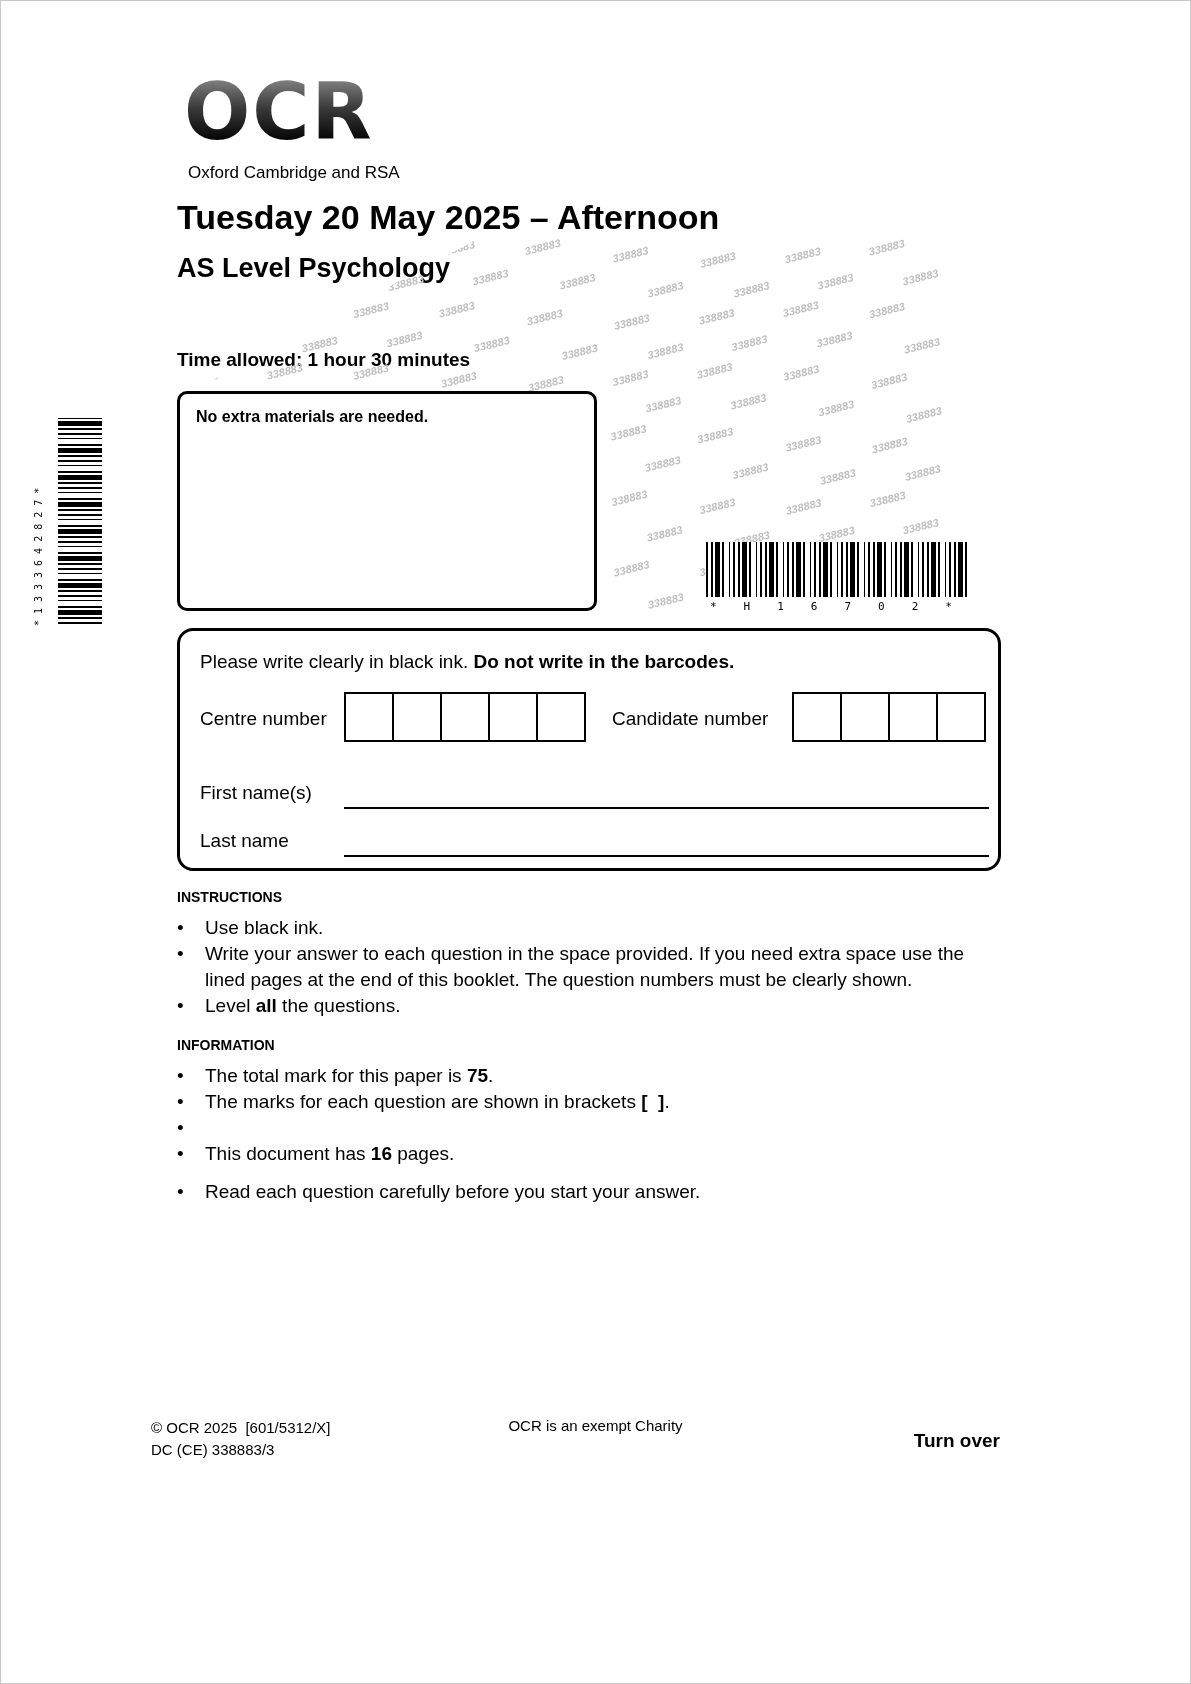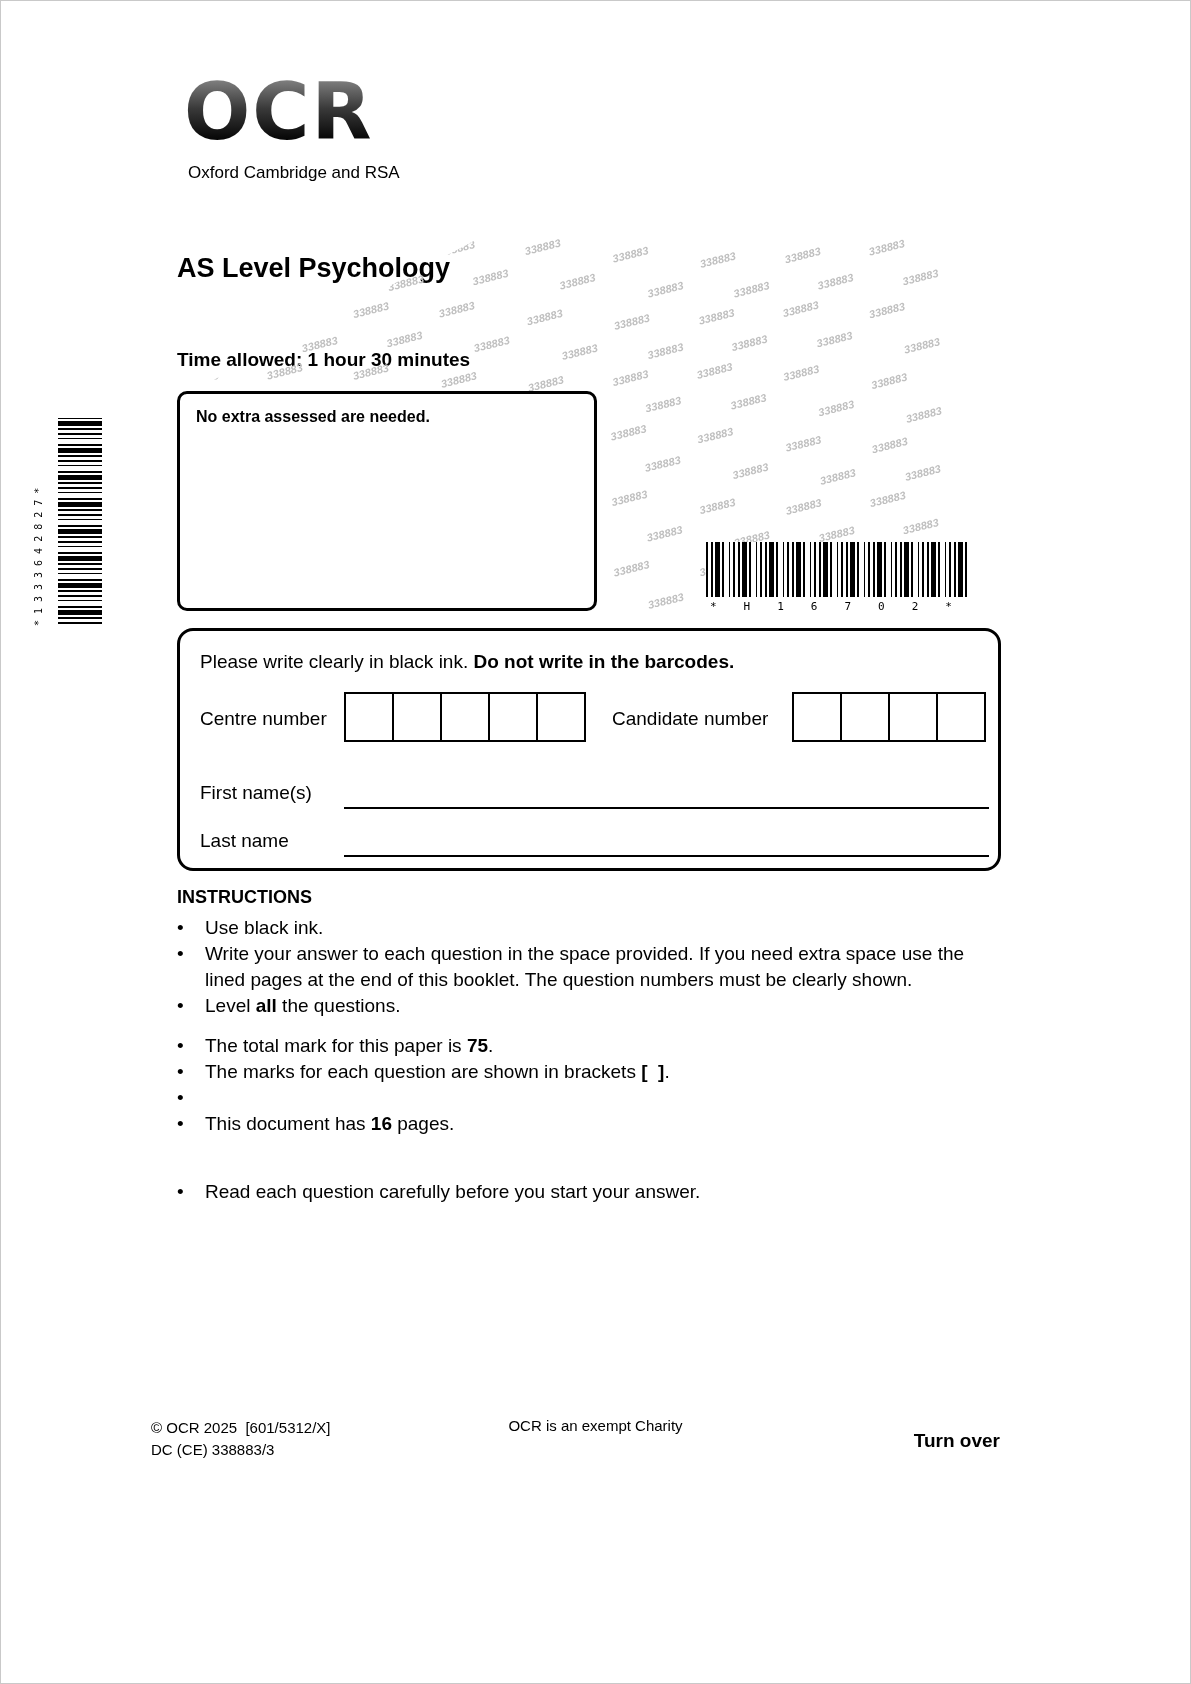--- a/index.html
+++ b/index.html
@@ -66,21 +66,21 @@
   .cb-cells-candidate{ position:absolute; left:612px; top:61px; display:flex; }
   .cell { width:50px; height:50px; border:2px solid #000; margin-left:-2px; background:#fff; }
   .cell:first-child { margin-left:0; }
   .cb-label-first { position:absolute; left:20px; top:151px; }
   .line-first { position:absolute; left:164px; top:176px; width:645px; border-bottom:2px solid #000; }
   .cb-label-last  { position:absolute; left:20px; top:199px; }
   .line-last  { position:absolute; left:164px; top:224px; width:645px; border-bottom:2px solid #000; }
 
   
   .section { position:absolute; left:176px; width:832px; font-size:19px; z-index:2; }
-  .section h3 { font-size:18px; font-weight:bold; margin-bottom:5px; line-height:25px; }
+  .section h3 { font-size:14px; font-weight:bold; margin-bottom:5px; line-height:25px; }
   .bullet-item { display:flex; line-height:26px; }
   .bullet-item .marker { width:28px; flex:0 0 28px; }
   #instructions { top:884px; }
   #information  { top:1032px; }
   #advice       { top:1178px; }
   .b { font-weight:bold; }
   .section + .section { }
 
   
   .footer-left   { position:absolute; left:150px; top:1416px; font-size:15px; line-height:22px; z-index:2; }
@@ -103,25 +103,26 @@
       <div class="wm-row" style="transform:translateX(34px)"><span style="transform:rotate(-14deg) translateY(-6.9px)">338883</span><span style="transform:rotate(-14deg) translateY(-0.6px)">338883</span><span style="transform:rotate(-14deg) translateY(6.6px)">338883</span><span style="transform:rotate(-14deg) translateY(4.1px)">338883</span><span style="transform:rotate(-14deg) translateY(-4.4px)">338883</span><span style="transform:rotate(-14deg) translateY(-6.4px)">338883</span><span style="transform:rotate(-14deg) translateY(0.9px)">338883</span><span style="transform:rotate(-14deg) translateY(6.9px)">338883</span><span style="transform:rotate(-14deg) translateY(2.8px)">338883</span></div>
       <div class="wm-row" style="transform:translateX(0px)"><span style="transform:rotate(-14deg) translateY(-4.4px)">338883</span><span style="transform:rotate(-14deg) translateY(4.0px)">338883</span><span style="transform:rotate(-14deg) translateY(6.6px)">338883</span><span style="transform:rotate(-14deg) translateY(-0.5px)">338883</span><span style="transform:rotate(-14deg) translateY(-6.9px)">338883</span><span style="transform:rotate(-14deg) translateY(-3.1px)">338883</span><span style="transform:rotate(-14deg) translateY(5.2px)">338883</span><span style="transform:rotate(-14deg) translateY(5.9px)">338883</span><span style="transform:rotate(-14deg) translateY(-2.0px)">338883</span></div>
       <div class="wm-row" style="transform:translateX(34px)"><span style="transform:rotate(-14deg) translateY(0.1px)">338883</span><span style="transform:rotate(-14deg) translateY(6.8px)">338883</span><span style="transform:rotate(-14deg) translateY(3.5px)">338883</span><span style="transform:rotate(-14deg) translateY(-4.9px)">338883</span><span style="transform:rotate(-14deg) translateY(-6.1px)">338883</span><span style="transform:rotate(-14deg) translateY(1.6px)">338883</span><span style="transform:rotate(-14deg) translateY(7.0px)">338883</span><span style="transform:rotate(-14deg) translateY(2.1px)">338883</span><span style="transform:rotate(-14deg) translateY(-5.9px)">338883</span></div>
       <div class="wm-row" style="transform:translateX(0px)"><span style="transform:rotate(-14deg) translateY(4.6px)">338883</span><span style="transform:rotate(-14deg) translateY(6.3px)">338883</span><span style="transform:rotate(-14deg) translateY(-1.2px)">338883</span><span style="transform:rotate(-14deg) translateY(-7.0px)">338883</span><span style="transform:rotate(-14deg) translateY(-2.5px)">338883</span><span style="transform:rotate(-14deg) translateY(5.6px)">338883</span><span style="transform:rotate(-14deg) translateY(5.5px)">338883</span><span style="transform:rotate(-14deg) translateY(-2.7px)">338883</span><span style="transform:rotate(-14deg) translateY(-6.9px)">338883</span></div>
       <div class="wm-row" style="transform:translateX(34px)"><span style="transform:rotate(-14deg) translateY(6.9px)">338883</span><span style="transform:rotate(-14deg) translateY(2.9px)">338883</span><span style="transform:rotate(-14deg) translateY(-5.4px)">338883</span><span style="transform:rotate(-14deg) translateY(-5.8px)">338883</span><span style="transform:rotate(-14deg) translateY(2.3px)">338883</span><span style="transform:rotate(-14deg) translateY(7.0px)">338883</span><span style="transform:rotate(-14deg) translateY(1.4px)">338883</span><span style="transform:rotate(-14deg) translateY(-6.2px)">338883</span><span style="transform:rotate(-14deg) translateY(-4.8px)">338883</span></div>
     </div>
 
   <div class="logo">OCR</div>
   <div class="logo-sub">Oxford Cambridge and RSA</div>
 
+  <div class="title">Tuesday 20 May 2025 – Afternoon</div>
   <div class="subtitle">AS Level Psychology</div>
   <div class="time">Time allowed: 1 hour 30 minutes</div>
 
   <div class="materials-box">
-    <span>No extra assessed are needed.</span>
+    <span>No extra materials are needed.</span>
   </div>
 
   <div class="barcode-left-bars"></div>
   <div class="barcode-left-text">*1333642827*</div>
 
   <div class="barcode-right">
     <div class="bars"></div>
     <div class="chars">*H16702*</div>
   </div>
 
@@ -164,20 +165,21 @@
       <span class="marker">•</span>
       <span>Write your answer to each question in the space provided. If you need extra space use the lined pages at the end of this booklet. The question numbers must be clearly shown.</span>
     </div>
     <div class="bullet-item">
       <span class="marker">•</span>
       <span><span>Level </span><span class="b">all</span><span> the questions.</span></span>
     </div>
   </div>
 
   <div class="section" id="information">
+    <h3>INFORMATION</h3>
     <div class="bullet-item">
       <span class="marker">•</span>
       <span><span>The total mark for this paper is </span><span class="b">75</span><span>.</span></span>
     </div>
     <div class="bullet-item">
       <span class="marker">•</span>
       <span><span>The marks for each question are shown in brackets </span><span class="b">[&nbsp;&nbsp;]</span><span>.</span></span>
     </div>
     <div class="bullet-item">
       <span class="marker">•</span>

